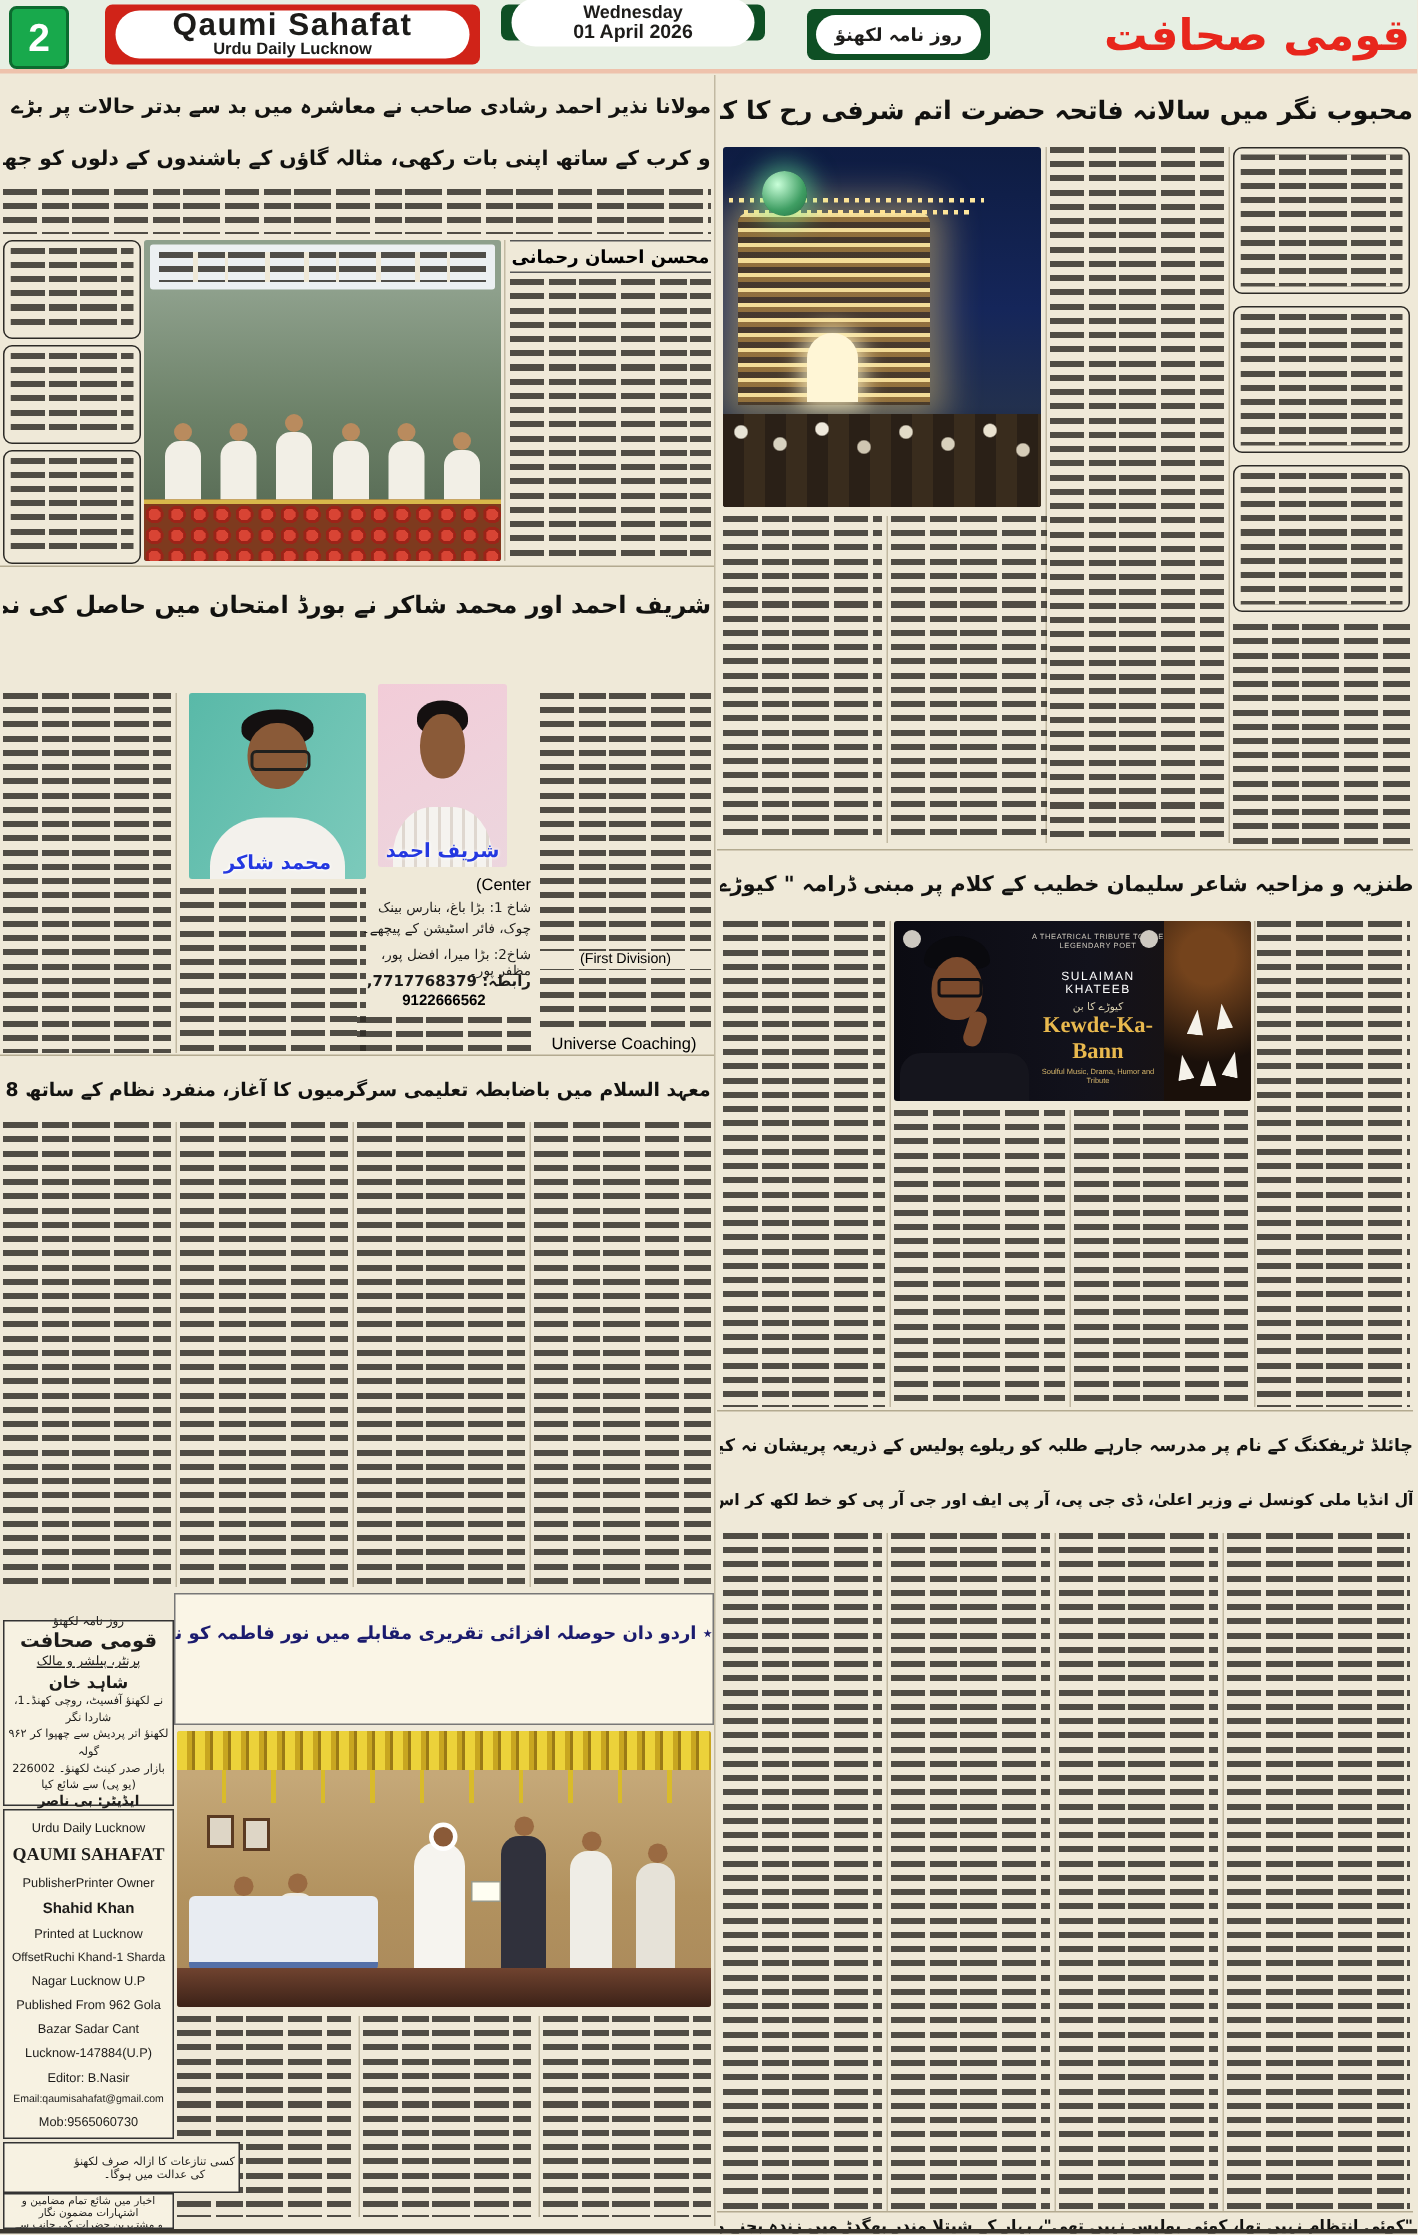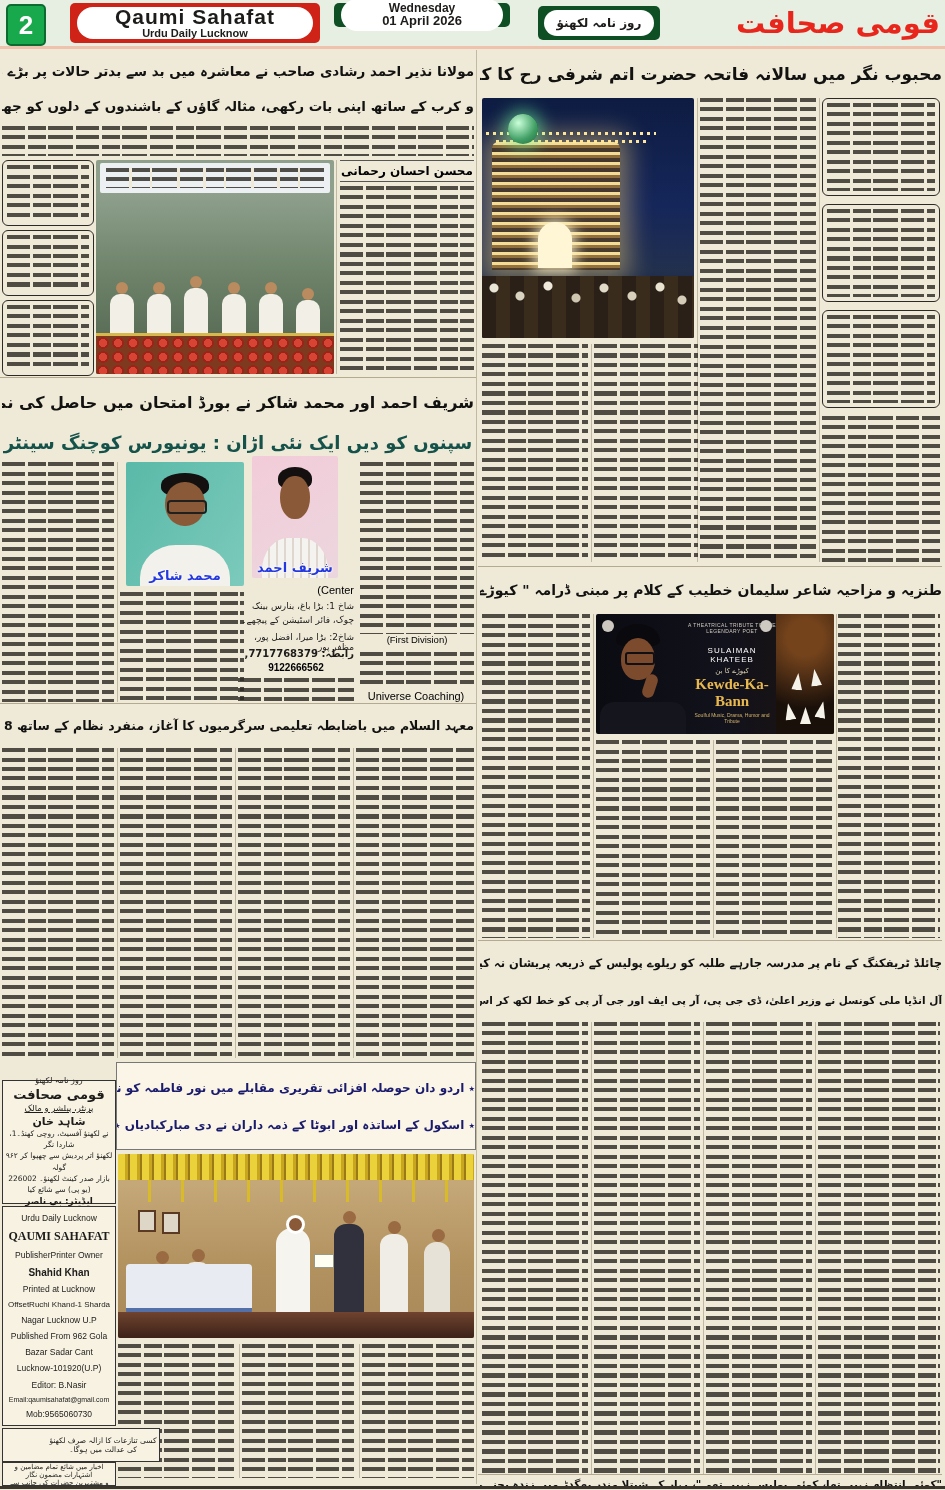--- a/index.html
+++ b/index.html
@@ -250,21 +250,20 @@
   <div class="abs pull" style="left:2px;top:230px;width:90px;height:64px;">
     <div class="ut"></div>
     </div>
   <div class="abs pull" style="left:2px;top:300px;width:90px;height:74px;">
     <div class="ut"></div>
     </div>
 
   <div class="abs hr" style="left:0;top:377px;width:476px;"></div>
 
   <div class="abs hl" style="left:2px;top:381px;width:472px;height:44px;line-height:44px;font-size:16px;">شریف احمد اور محمد شاکر نے بورڈ امتحان میں حاصل کی نمایاں کامیابی</div>
-  <div class="abs hl" style="left:2px;top:427px;width:472px;height:32px;line-height:32px;font-size:18px;color:#14524a;">سپنوں کو دیں ایک نئی اڑان : یونیورس کوچنگ سینٹر</div>
 
   <div class="abs ut" style="left:2px;top:462px;width:112px;height:240px;"></div>
   <div class="abs vl" style="left:117px;top:462px;height:240px;"></div>
 
   <div class="abs ph stud" style="left:126px;top:462px;width:118px;height:124px;background:linear-gradient(120deg,#59b9a8,#7ccabb);">
     <div class="s-hair"></div>
     <div class="s-head"></div>
     <div class="s-gl"></div>
     <div class="s-body"></div>
     <div class="s-name">محمد شاکر</div>
@@ -301,21 +300,20 @@
   <div class="abs ut" style="left:2px;top:748px;width:112px;height:310px;"></div>
   <div class="abs vl" style="left:117px;top:748px;height:310px;"></div>
   <div class="abs ut" style="left:120px;top:748px;width:112px;height:310px;"></div>
   <div class="abs vl" style="left:235px;top:748px;height:310px;"></div>
   <div class="abs ut" style="left:238px;top:748px;width:112px;height:310px;"></div>
   <div class="abs vl" style="left:353px;top:748px;height:310px;"></div>
   <div class="abs ut" style="left:356px;top:748px;width:118px;height:310px;"></div>
 
   <div class="abs" style="left:116px;top:1062px;width:358px;height:86px;border:1px solid #777;background:#faf5e6;">
     <div class="hl" style="height:46px;line-height:50px;font-size:12px;color:#1b1b6e;">٭ اردو دان حوصلہ افزائی تقریری مقابلے میں نور فاطمہ کو نمایاں کامیابی ٭</div>
-    <div class="hl" style="height:36px;line-height:32px;font-size:12px;color:#1b1b6e;">٭ اسکول کے اساتذہ اور ابوٹا کے ذمہ داران نے دی مبارکبادیاں ٭</div>
   </div>
 
   <div class="abs ph cer" style="left:118px;top:1154px;width:356px;height:184px;">
     <div class="cer-garl"></div>
     <div class="cer-strand"></div>
     <div class="cer-frame" style="left:20px;top:56px;"></div>
     <div class="cer-frame" style="left:44px;top:58px;"></div>
     <div class="cer-fig" style="left:30px;width:26px;height:48px;background:#f2f0ea;">
         <span class="cer-head"></span>
       </div>
@@ -362,21 +360,21 @@
               display:flex;flex-direction:column;justify-content:space-evenly;">
     <div class="en-line" style="font-size:8.5px;">Urdu Daily Lucknow</div>
     <div class="en-line" style="font-size:12px;font-weight:bold;font-family:'Liberation Serif',serif;">QAUMI SAHAFAT</div>
     <div class="en-line" style="font-size:8.5px;">PublisherPrinter Owner</div>
     <div class="en-line" style="font-size:10px;font-weight:bold;">Shahid Khan</div>
     <div class="en-line" style="font-size:8.5px;">Printed at Lucknow</div>
     <div class="en-line" style="font-size:8px;">OffsetRuchi Khand-1 Sharda</div>
     <div class="en-line" style="font-size:8.5px;">Nagar Lucknow U.P</div>
     <div class="en-line" style="font-size:8.5px;">Published From 962 Gola</div>
     <div class="en-line" style="font-size:8.5px;">Bazar Sadar Cant</div>
-    <div class="en-line" style="font-size:8.5px;">Lucknow-101920(U.P)</div>
+    <div class="en-line" style="font-size:8.5px;">Lucknow-147884(U.P)</div>
     <div class="en-line" style="font-size:8.5px;">Editor: B.Nasir</div>
     <div class="en-line" style="font-size:7px;">Email:qaumisahafat@gmail.com</div>
     <div class="en-line" style="font-size:8.5px;">Mob:9565060730</div>
   </div>
 
   <div class="abs" style="left:2px;top:1428px;width:112px;height:32px;border:1.5px solid #333;background:#f7f2e2;
               display:flex;flex-direction:column;justify-content:center;padding-left:44px;">
     <div class="urline" style="font-size:7.5px;">کسی تنازعات کا ازالہ صرف لکھنؤ</div>
     <div class="urline" style="font-size:7.5px;">کی عدالت میں ہوگا۔</div>
   </div>

